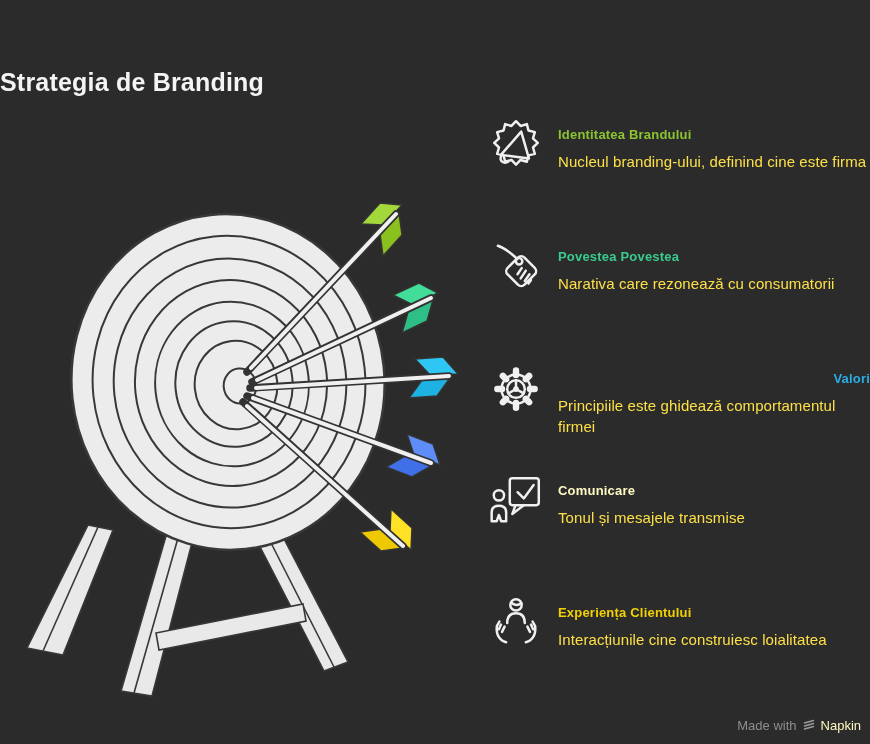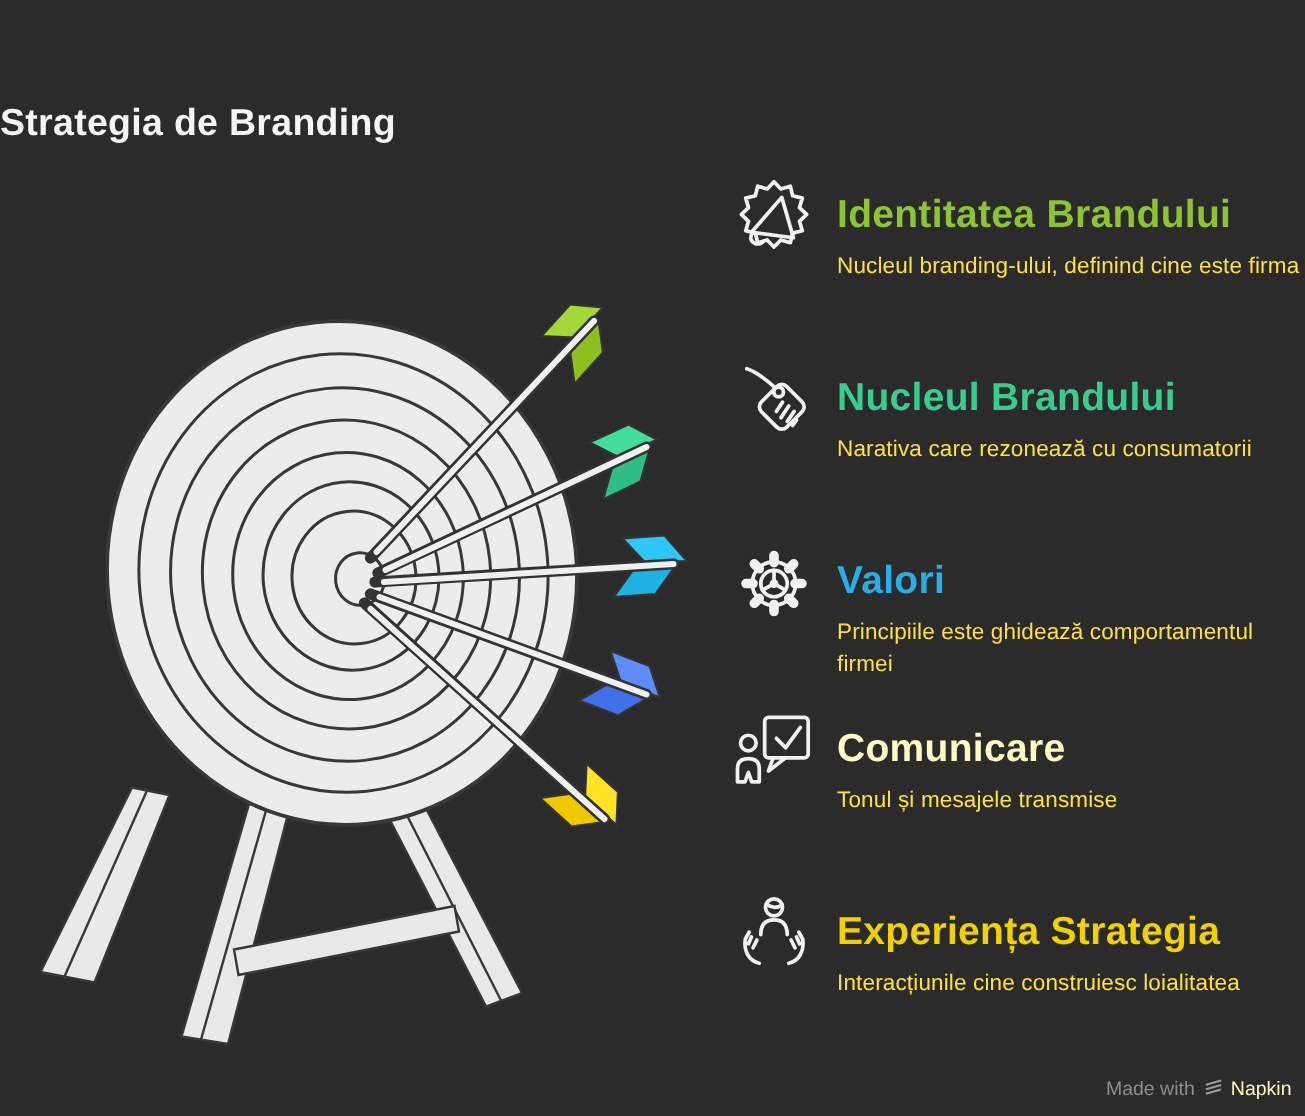--- a/index.html
+++ b/index.html
@@ -5,21 +5,21 @@
   html,body{margin:0;padding:0;background:#2b2b2b;}
   .canvas{position:relative;width:870px;height:744px;background:#2b2b2b;overflow:hidden;
           font-family:"Liberation Sans",sans-serif;color:#f1f1f1;}
   .title{position:absolute;top:51px;left:0;right:0;text-align:left;
          font-size:25px;font-weight:bold;color:#f4f4f4;letter-spacing:.2px;}
   .illustration{position:absolute;left:0;top:150px;width:470px;height:594px;}
   .items{position:absolute;left:487px;top:0;width:383px;}
   .item{position:absolute;left:0;display:flex;gap:13px;width:100%;}
   .item-icon{width:58px;height:58px;flex:none;margin-top:3px;}
   .item-text{flex:1;min-width:0;}
-  .item-heading{font-size:26px;font-weight:bold;margin:15px 0 10px 0;letter-spacing:.2px;}
+  .item-heading{font-size:13px;font-weight:bold;margin:15px 0 10px 0;letter-spacing:.2px;}
   .item-desc{font-size:15px;line-height:1.38;color:#fde047;margin:0;letter-spacing:.1px;}
   .footer{position:absolute;right:9px;bottom:11px;display:flex;gap:5px;
           font-size:13px;color:#8d8d8d;}
   .footer .brand{color:#fef9c3;}
   svg{display:block;}
 </style>
 </head>
 <body>
 
 <div class="canvas">
@@ -105,37 +105,37 @@
     </div>
 
     <div class="item" style="top:234px;">
       <svg class="item-icon" viewBox="0 0 56 56" fill="none" stroke="#f0f0f0" stroke-width="2.4" stroke-linejoin="round" stroke-linecap="round">
         <rect x="21.5" y="21.5" width="23" height="23" rx="4.5" transform="rotate(45 33 33)"></rect>
         <circle cx="31" cy="23.5" r="3.1"></circle>
         <path d="M28.5 20.5 Q18 11 10.5 8.5"></path>
         <path d="M33.5 30 L29.5 36 M37.5 32.5 L32.5 40 M41 36 L36.5 42.5 M42.5 41.5 L40 45"></path>
       </svg>
       <div class="item-text">
-        <div class="item-heading" style="color: rgb(57, 204, 142);">Nucleul Brandului</div>
+        <div class="item-heading" style="color: rgb(57, 204, 142);">Povestea Povestea</div>
         <p class="item-desc">Narativa care rezonează cu consumatorii</p>
       </div>
     </div>
 
     <div class="item" style="top:356px;">
       <svg class="item-icon" viewBox="0 0 56 56" fill="none" stroke="#f0f0f0" stroke-width="2.4" stroke-linejoin="round" stroke-linecap="round">
         <g stroke-width="6.2">
           <path d="M41.5 29 L46 29 M37.5 38.5 L40.7 41.7 M28 42.5 L28 47 M18.5 38.5 L15.3 41.7 M14.5 29 L10 29 M18.5 19.5 L15.3 16.3 M28 15.5 L28 11 M37.5 19.5 L40.7 16.3"></path>
         </g>
         <circle cx="28" cy="29" r="14"></circle>
         <circle cx="28" cy="29" r="8.5"></circle>
         <circle cx="28" cy="29" r="1.6" fill="#f0f0f0"></circle>
         <path d="M28 29 L28 20.5 M28 29 L20.6 33.2 M28 29 L35.4 33.2"></path>
       </svg>
       <div class="item-text">
-        <div class="item-heading" style="color: rgb(42, 173, 228);">Valori</div>
+        <div class="item-heading" style="color: rgb(42, 173, 228); text-align: right;">Valori</div>
         <p class="item-desc">Principiile este ghidează comportamentul firmei</p>
       </div>
     </div>
 
     <div class="item" style="top:468px;">
       <svg class="item-icon" viewBox="0 0 56 56" fill="none" stroke="#f0f0f0" stroke-width="2.4" stroke-linejoin="round" stroke-linecap="round">
         <rect x="22" y="7" width="28" height="26" rx="2.5"></rect>
         <path d="M27.5 33 L24.5 41.5 L35.5 33"></path>
         <path d="M29.5 20.5 L35.5 26.5 L45 13.5"></path>
         <circle cx="11.5" cy="23.5" r="5"></circle>
@@ -149,21 +149,21 @@
 
     <div class="item" style="top:590px;">
       <svg class="item-icon" viewBox="0 0 56 56" fill="none" stroke="#f0f0f0" stroke-width="2.4" stroke-linejoin="round" stroke-linecap="round">
         <circle cx="28" cy="11.5" r="5.5"></circle>
         <path d="M23.3 9.5 Q28 13.2 33.3 10"></path>
         <path d="M19.5 29 Q19.5 19.5 28 19.5 Q36.5 19.5 36.5 29"></path>
         <path d="M18.5 47.5 C12 46 8.5 40 9.5 32 L12 27.5 M13.5 30.5 L11.5 35 M17 32.5 L14.5 37.5"></path>
         <path d="M37.5 47.5 C44 46 47.5 40 46.5 32 L44 27.5 M42.5 30.5 L44.5 35 M39 32.5 L41.5 37.5"></path>
       </svg>
       <div class="item-text">
-        <div class="item-heading" style="color: rgb(241, 209, 4);">Experiența Strategia</div>
+        <div class="item-heading" style="color: rgb(241, 209, 4);">Experiența Clientului</div>
         <p class="item-desc">Interacțiunile cine construiesc loialitatea</p>
       </div>
     </div>
 
   </div>
 
   <div class="footer">
     <span>Made with</span>
     <svg width="14" height="14" viewBox="0 0 14 14" fill="none" stroke="#9b9b9b" stroke-width="1.5" stroke-linecap="round">
       <path d="M2.5 5 L11.5 2.5 M2.5 8 L11.5 5.5 M2.5 11 L11.5 8.5"></path>

